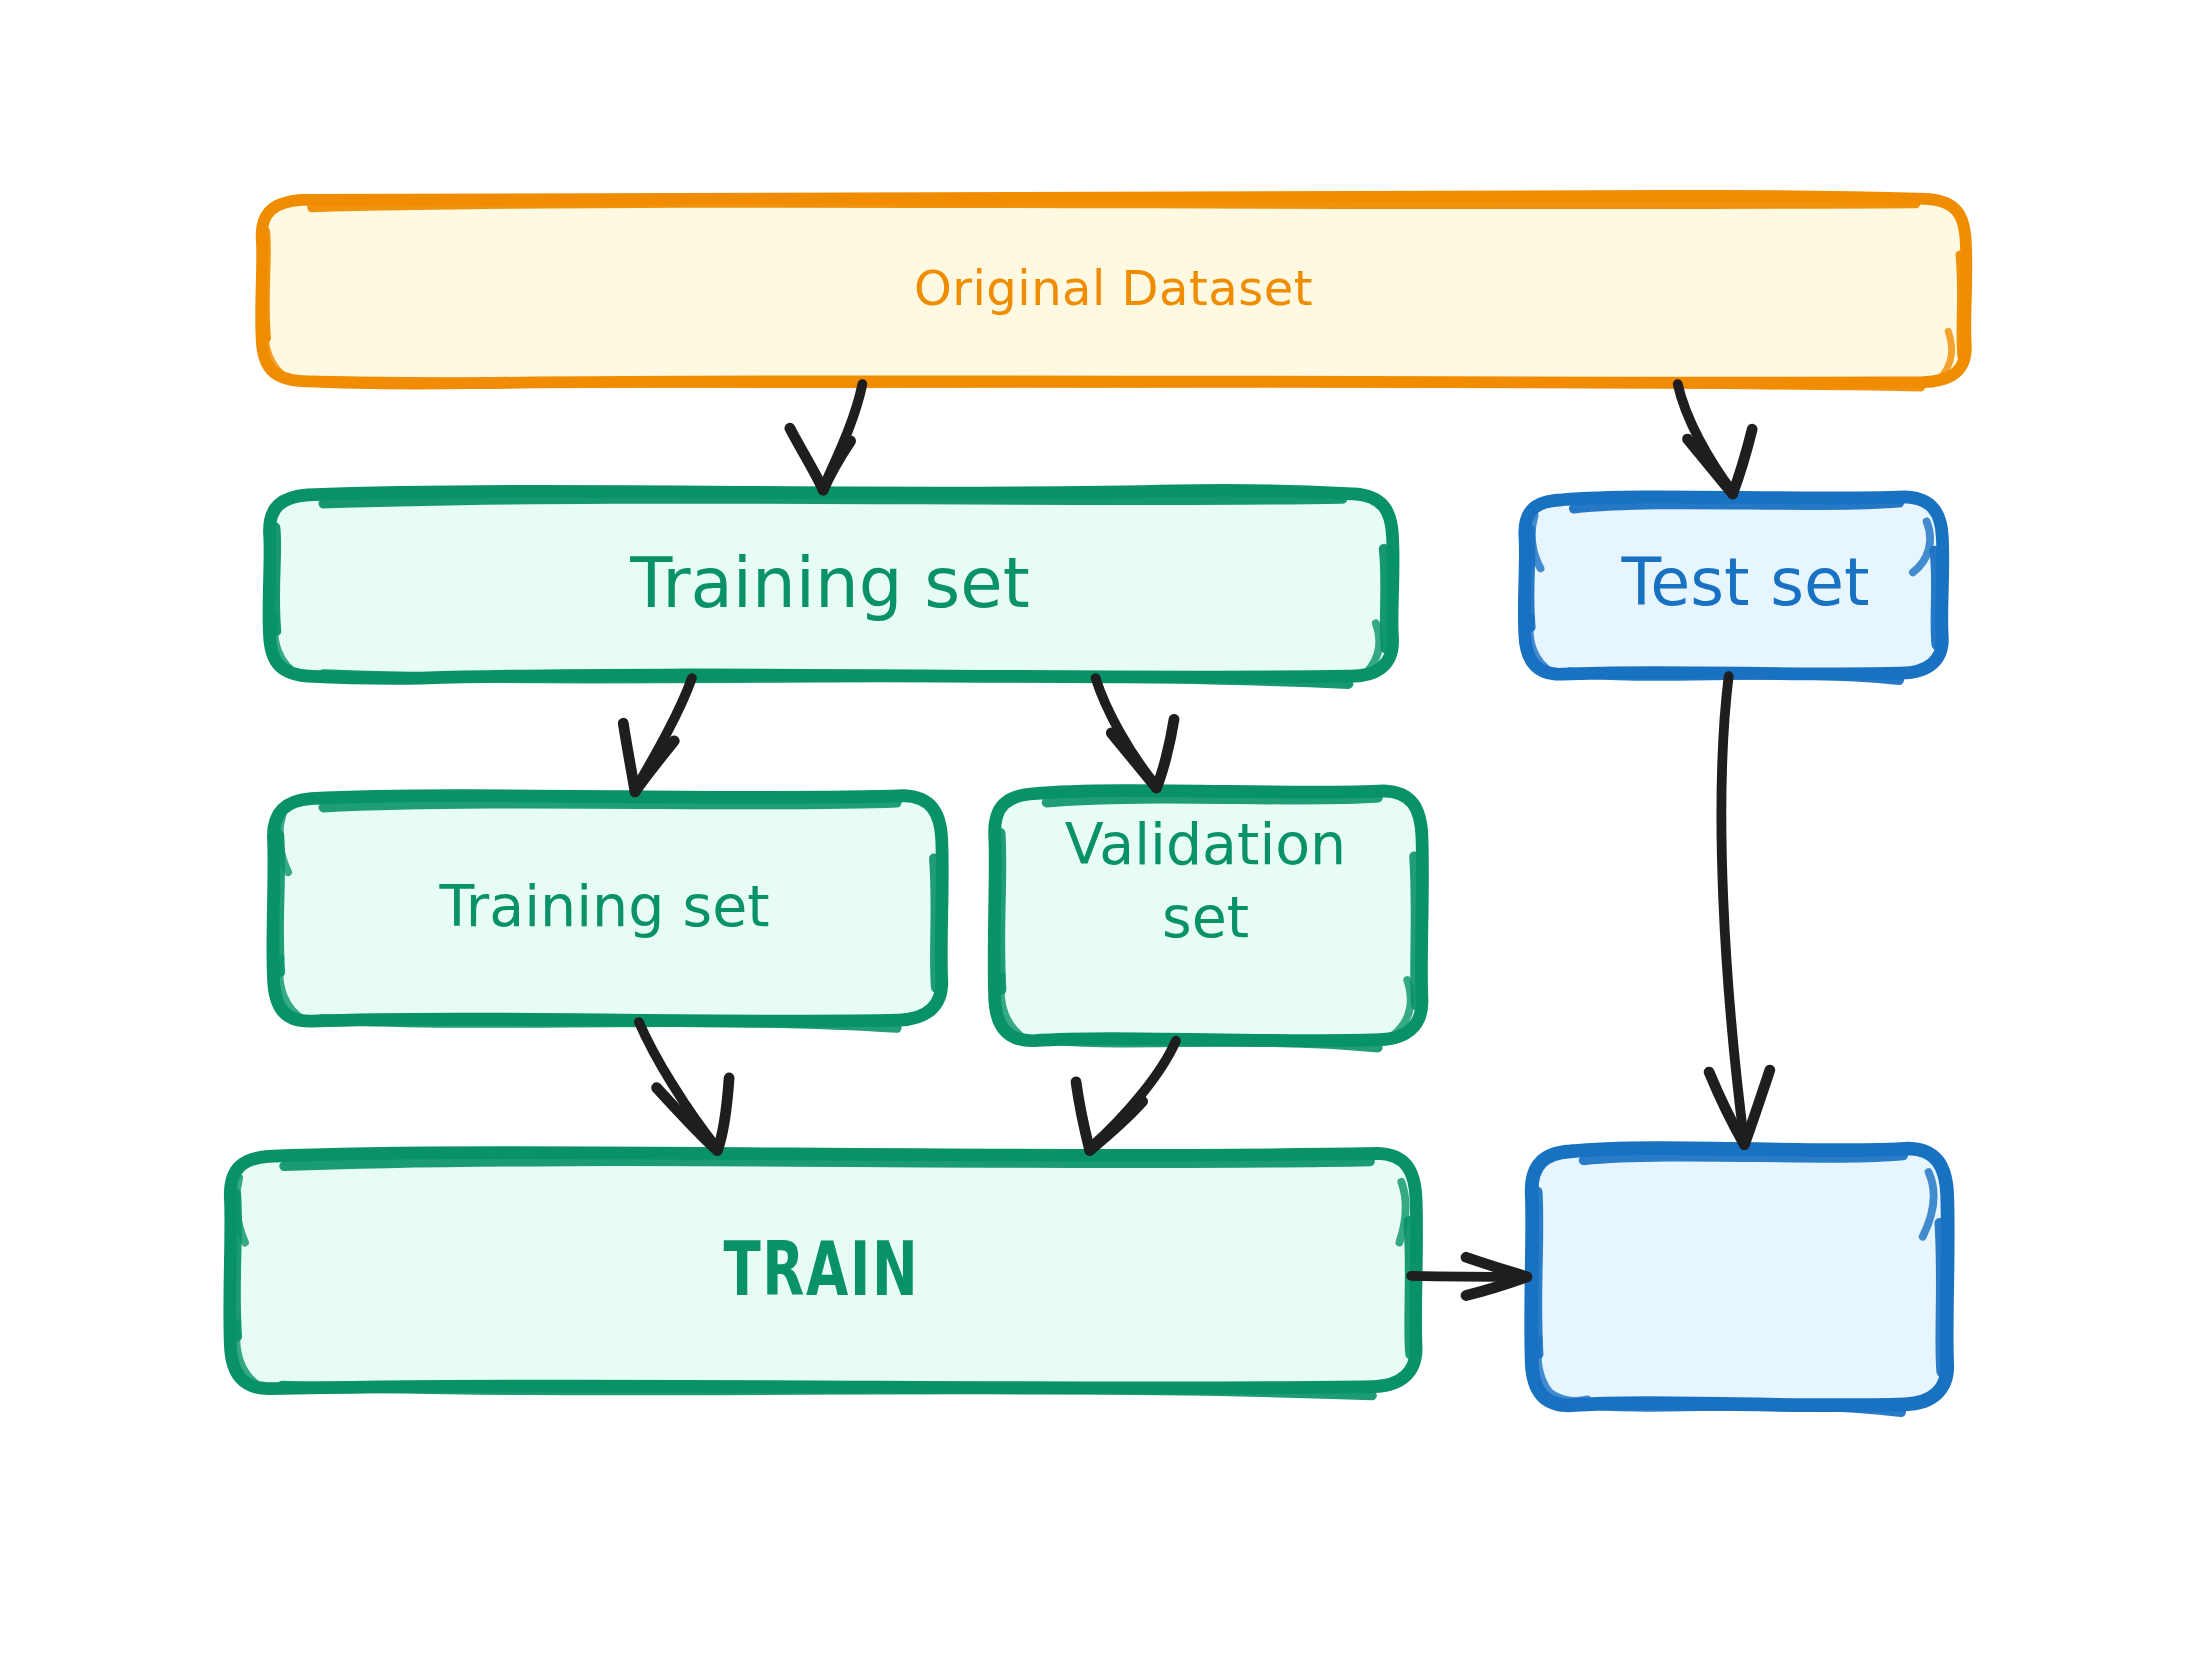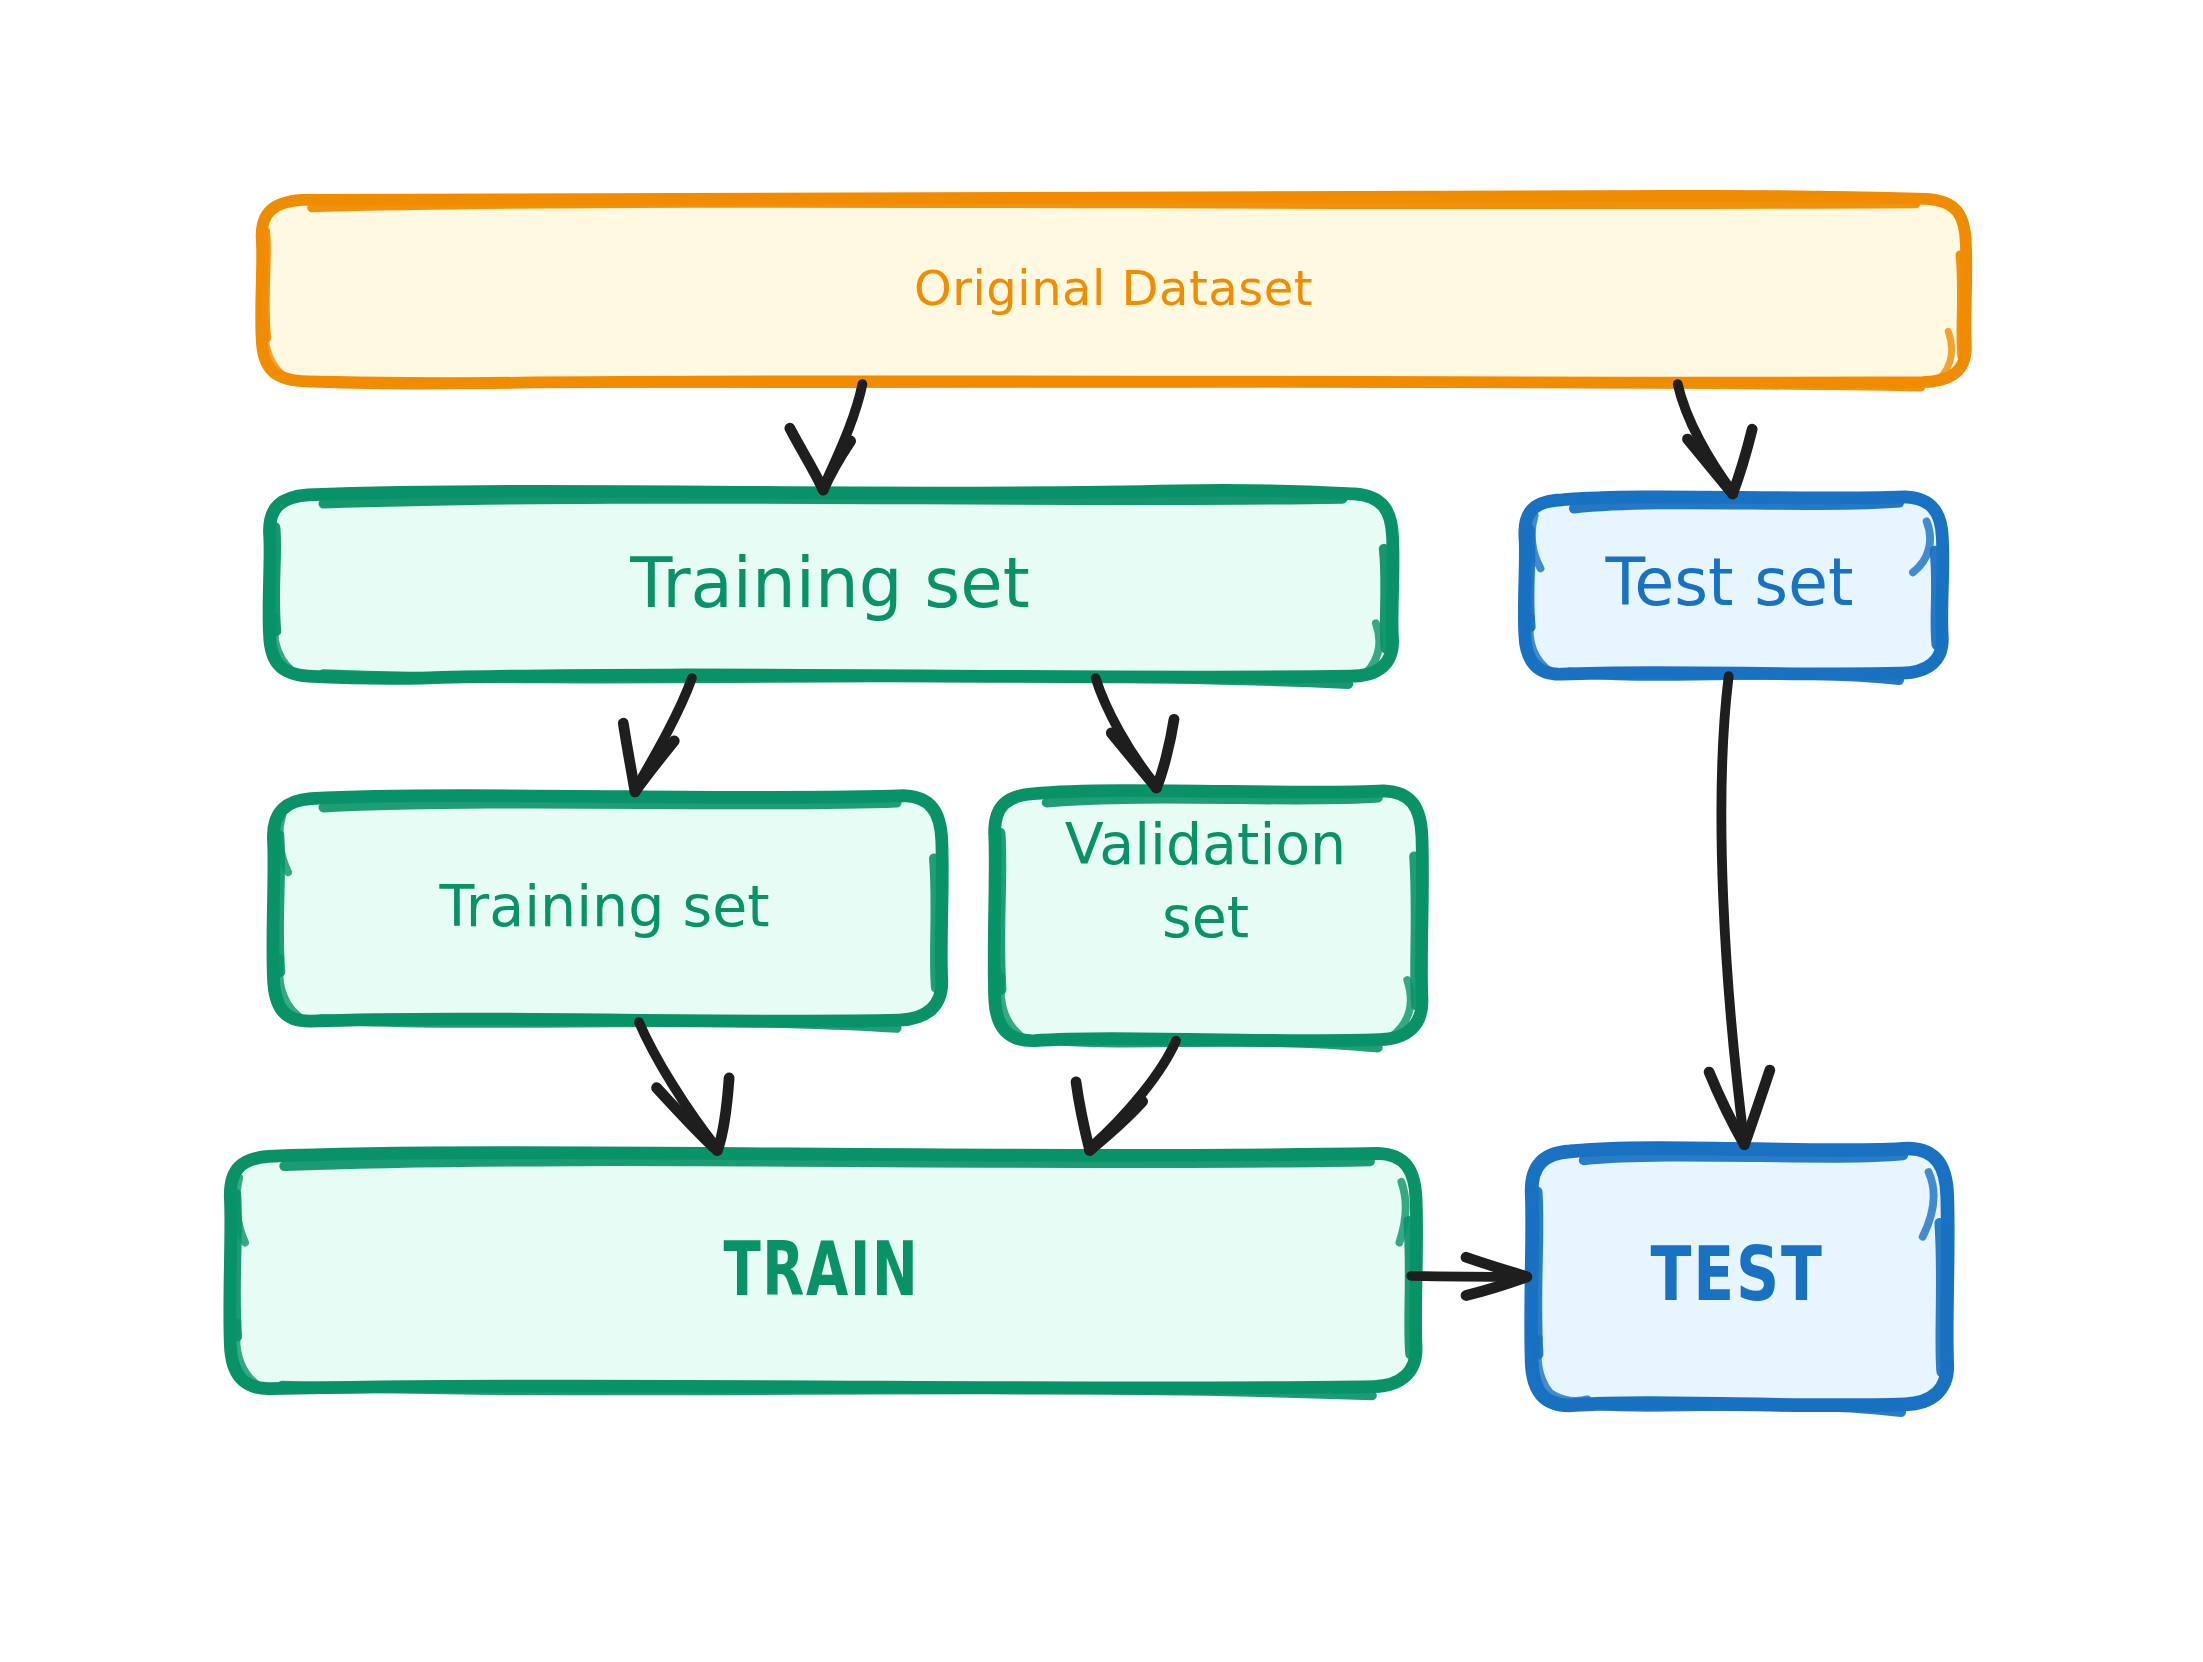--- a/index.html
+++ b/index.html
@@ -52,20 +52,21 @@
   }
   .lbl-green-md {
     color: #099268;
     font-size: 57px;
     font-weight: 400;
   }
   .lbl-blue-lg {
     color: #1971c2;
     font-size: 65px;
     font-weight: 400;
+    padding-left: 16px;
   }
   .lbl-train {
     color: #099268;
     font-size: 74px;
     font-weight: 700;
     letter-spacing: 2px;
     font-family: "DejaVu Sans Condensed", "Liberation Sans Narrow", "Liberation Sans", sans-serif;
     transform: scaleX(0.82);
   }
   .lbl-test {
@@ -278,23 +279,20 @@
 
   <div class="node-label lbl-green-md" style="left:268px; top:794px; width:673px; height:225px;">Training set</div>
 
   <div class="node-label lbl-green-md" style="left:990px; top:756px; width:431px; height:250px;">Validation
 set</div>
 
   <div class="node-label" style="left:227px; top:1152px; width:1189px; height:235px;">
     <span class="lbl-train">TRAIN</span>
   </div>
 
-  <div class="node-label" style="left:1529px; top:1147px; width:417px; height:255px;">
-    <span class="lbl-test">TEST</span>
-  </div>
 
   <div class="hit" style="left:262px; top:196px; width:1703px; height:186px;"></div>
   <div class="hit" style="left:268px; top:490px; width:1124px; height:186px;"></div>
   <div class="hit" style="left:1519px; top:495px; width:421px; height:176px;"></div>
   <div class="hit" style="left:268px; top:794px; width:673px; height:225px;"></div>
   <div class="hit" style="left:990px; top:789px; width:431px; height:250px;"></div>
   <div class="hit" style="left:227px; top:1152px; width:1189px; height:235px;"></div>
   <div class="hit" style="left:1529px; top:1147px; width:417px; height:255px;"></div>
 
 </div>

